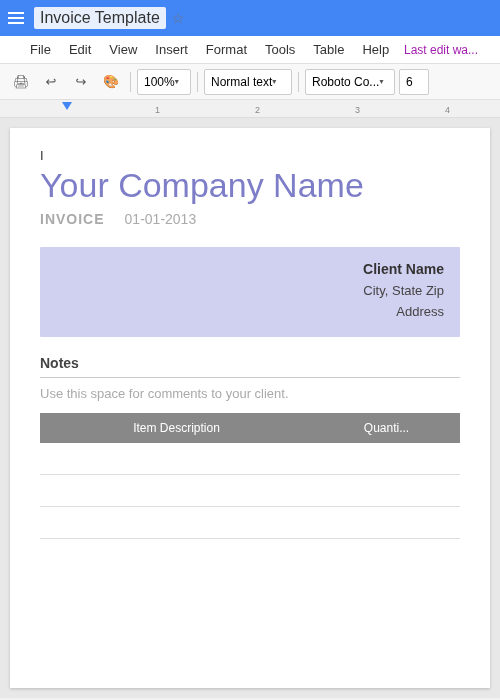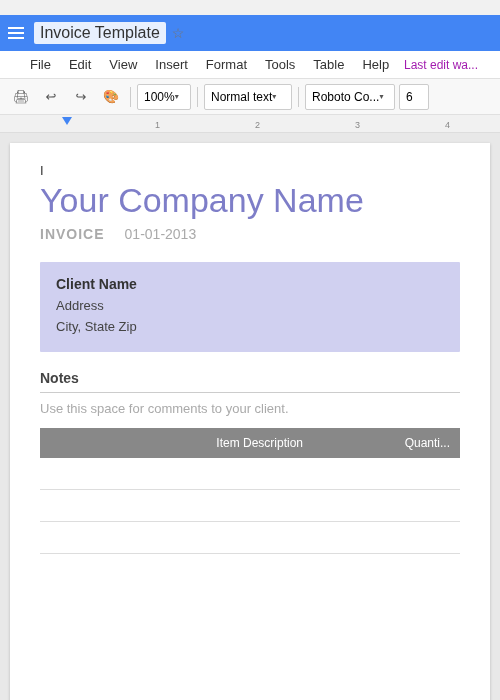--- a/index.html
+++ b/index.html
@@ -11,21 +11,20 @@
       background: #f1f1f1;
     }
 
     
     .top-bar {
       display: flex;
       align-items: center;
       background: #4285f4;
       height: 36px;
       padding: 8px 8px;
-      margin-top: 15px;
     }
     .top-bar-icon {
       color: white;
       font-size: 18px;
       margin-right: 10px;
       display: flex;
       flex-direction: column;
       gap: 3px;
     }
     .top-bar-icon span {
@@ -196,20 +195,21 @@
     .invoice-date {
       font-size: 14px;
       color: #aaa;
     }
 
     .client-box {
       background: #d0d0f0;
       padding: 14px 16px;
       margin-bottom: 18px;
       border-radius: 1px;
+      text-align: right;
     }
     .client-name {
       font-size: 14px;
       font-weight: bold;
       color: #333;
       margin-bottom: 4px;
     }
     .client-address {
       font-size: 13px;
       color: #444;
@@ -241,21 +241,21 @@
       margin-top: 12px;
     }
     .items-table thead tr {
       background: #888;
     }
     .items-table thead th {
       padding: 8px 10px;
       font-size: 12px;
       color: white;
       font-weight: normal;
-      text-align: right;
+      text-align: center;
     }
     .items-table tbody tr {
       border-bottom: 1px solid #ddd;
     }
     .items-table tbody td {
       padding: 10px;
       font-size: 12px;
       color: #333;
       height: 32px;
     }
@@ -338,22 +338,22 @@
     <div class="company-name">Your Company Name</div>
 
     <div class="invoice-date-row">
       <span class="invoice-label">INVOICE</span>
       <span class="invoice-date">01-01-2013</span>
     </div>
 
     <div class="client-box">
       <div class="client-name">Client Name</div>
       <div class="client-address">
+        <div>City, State Zip</div>
         <div>Address</div>
-        <div>City, State Zip</div>
       </div>
     </div>
 
     <div class="notes-section">
       <div class="notes-title">Notes</div>
       <hr class="notes-divider">
       <div class="notes-placeholder">Use this space for comments to your client.</div>
     </div>
 
     <table class="items-table">

